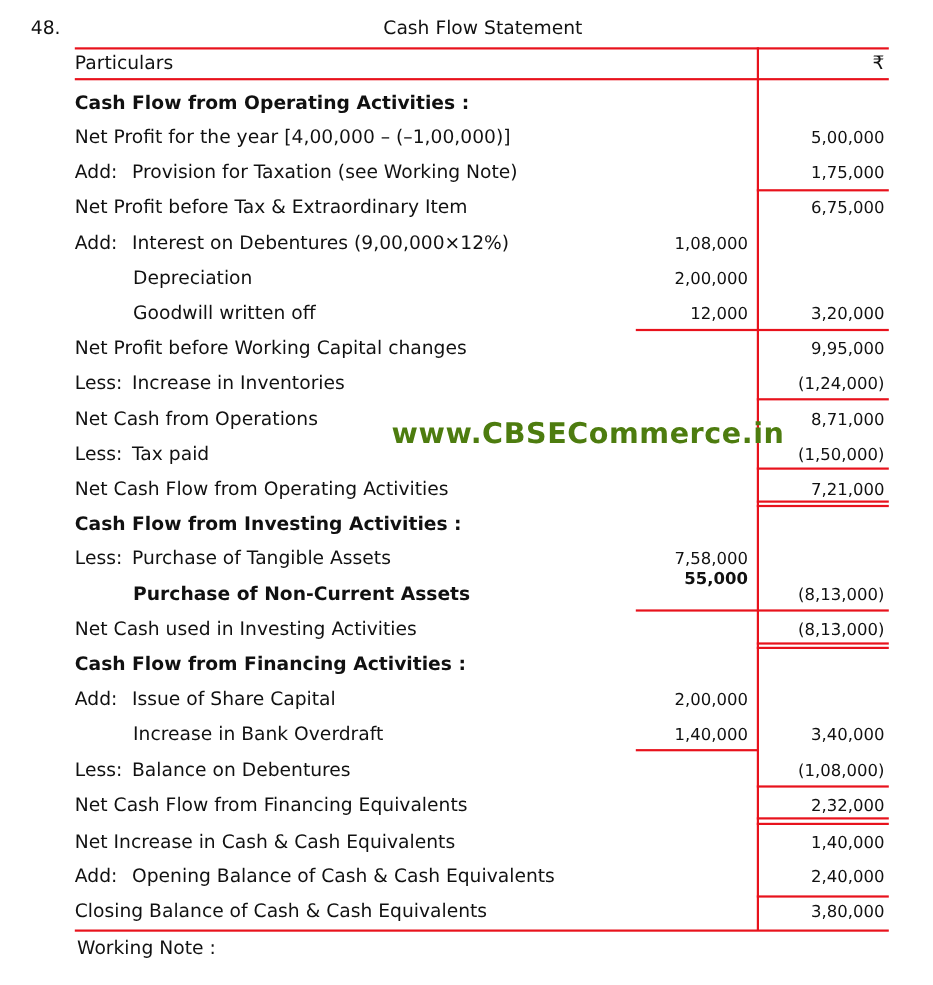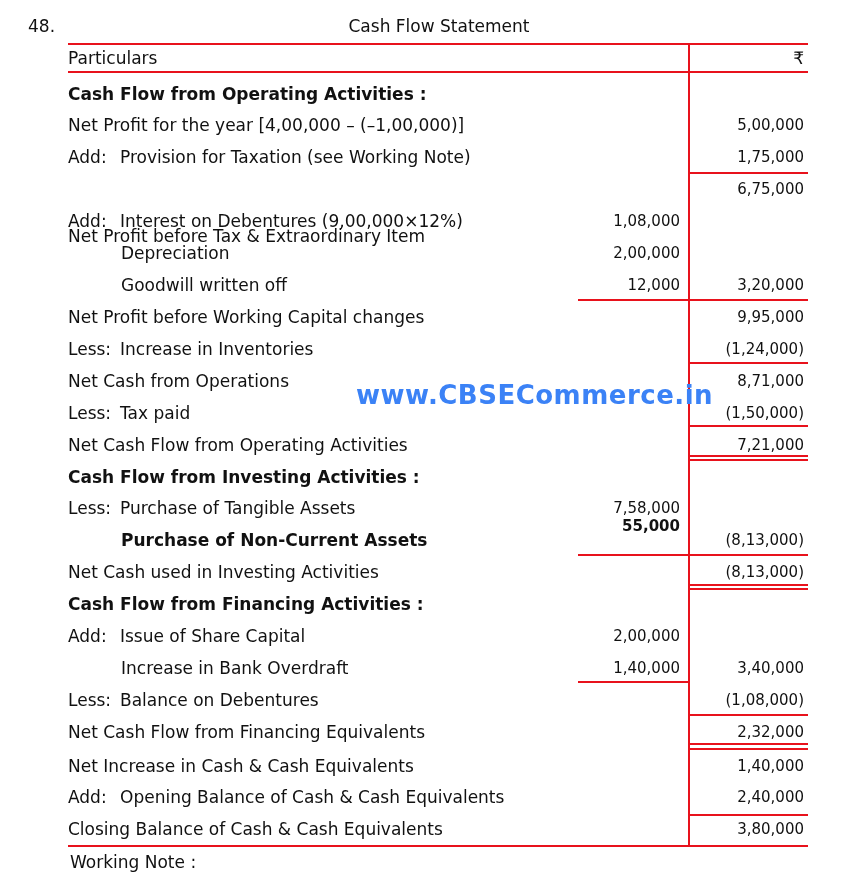--- a/index.html
+++ b/index.html
@@ -12,21 +12,21 @@
   .vline { position:absolute; width:2px; background:#e8121c; }
   .row { position:absolute; left:68px; height:30px; line-height:30px; font-size:17px; white-space:nowrap; }
   .row .pfx { display:inline-block; width:52px; }
   .row.ind { left:121px; }
   .bold { font-weight:bold; }
   .amt { position:absolute; height:30px; line-height:30px; font-size:15px; text-align:right; white-space:nowrap; }
   .amt.c1 { right:168px; }
   .amt.c2 { right:44px; }
   .hdr { top:44px; }
   .rupee { right:44px; top:44px; height:28px; line-height:28px; font-size:17px; position:absolute; }
-  .watermark { left:356px; top:380px; font-size:26px; font-weight:bold; color:#3b82f6; letter-spacing:0.5px; }
+  .watermark { left:356px; top:380px; font-size:26px; font-weight:bold; color:#4d7c0f; letter-spacing:0.5px; }
   .wn { left:70px; top:852px; font-size:17px; }
 </style>
 </head>
 <body>
 
 <div class="abs qnum">48.</div>
 <div class="abs title">Cash Flow Statement</div>
 
 <div>
 
@@ -36,21 +36,21 @@
 
   <div class="row hdr" style="height:28px;line-height:28px;">Particulars</div>
   <div class="rupee">₹</div>
 
   <div id="rows">
       <div class="row bold" style="top: 79px;"><span>Cash Flow from Operating Activities :</span></div>
       <div class="row" style="top: 110px;"><span>Net Profit for the year [4,00,000 – (–1,00,000)]</span></div>
       <div class="amt c2" style="top: 110px;">5,00,000</div>
       <div class="row" style="top: 142px;"><span class="pfx">Add:</span><span>Provision for Taxation (see Working Note)</span></div>
       <div class="amt c2" style="top: 142px;">1,75,000</div>
-      <div class="row" style="top: 174px; margin-top: 47px;"><span>Net Profit before Tax &amp; Extraordinary Item</span></div>
+      <div class="row" style="top: 174px;"><span>Net Profit before Tax &amp; Extraordinary Item</span></div>
       <div class="amt c2" style="top: 174px;">6,75,000</div>
       <div class="row" style="top: 206px;"><span class="pfx">Add:</span><span>Interest on Debentures (9,00,000×12%)</span></div>
       <div class="amt c1" style="top: 206px;">1,08,000</div>
       <div class="row ind" style="top: 238px;"><span>Depreciation</span></div>
       <div class="amt c1" style="top: 238px;">2,00,000</div>
       <div class="row ind" style="top: 270px;"><span>Goodwill written off</span></div>
       <div class="amt c1" style="top: 270px;">12,000</div>
       <div class="amt c2" style="top: 270px;">3,20,000</div>
       <div class="row" style="top: 302px;"><span>Net Profit before Working Capital changes</span></div>
       <div class="amt c2" style="top: 302px;">9,95,000</div>

